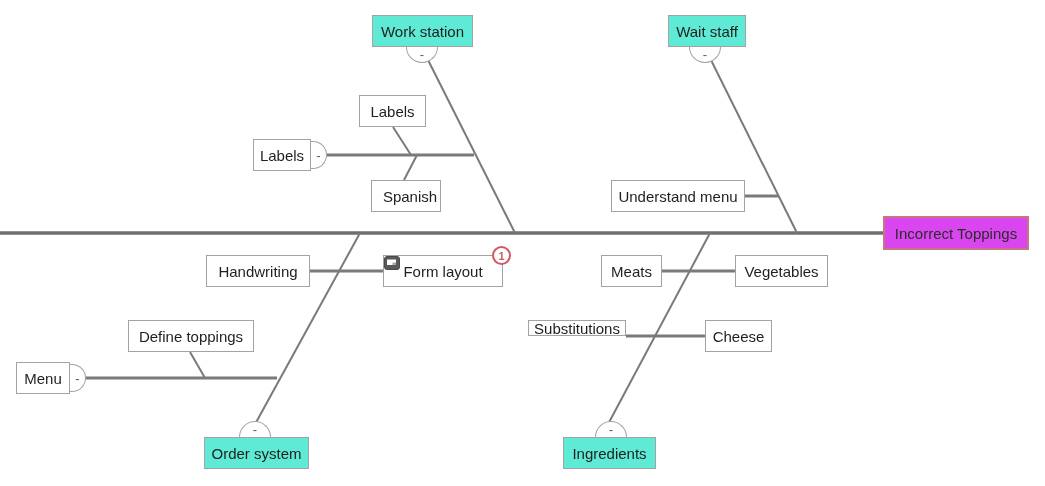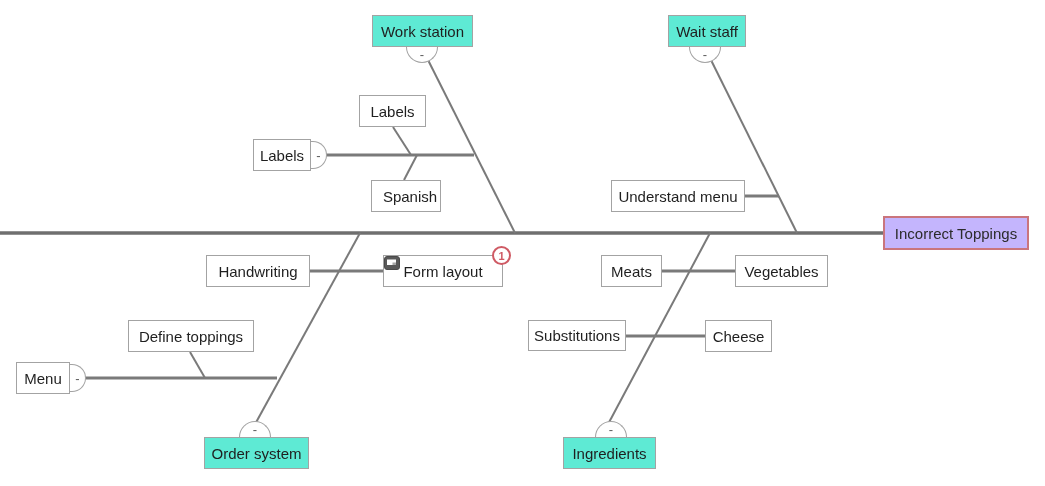--- a/index.html
+++ b/index.html
@@ -8,21 +8,21 @@
     font-family:"Liberation Sans",sans-serif;
   }
   .stage svg{position:absolute;left:0;top:0;z-index:0;}
   .box{
     position:absolute;box-sizing:border-box;z-index:2;
     background:#ffffff;border:1.5px solid #a3a3a3;
     display:flex;align-items:center;justify-content:center;gap:7px;
     font-size:15px;color:#1f1f1f;white-space:nowrap;
   }
   .cat{background:#5eead4;}
-  .effect{background:#c4b5fd;border:2px solid #ca757d;color:#2b2b2b;}
+  .effect{background:#d946ef;border:2px solid #ca757d;color:#2b2b2b;}
   .toggle{
     position:absolute;box-sizing:border-box;z-index:1;
     background:#ffffff;border:1.4px solid #a3a3a3;
     display:flex;align-items:center;justify-content:center;
     font-size:13px;line-height:1;color:#5a5a5a;
   }
   .toggle.bottom{border-top:none;border-radius:0 0 16px 16px;width:32px;height:16px;}
   .toggle.top{border-bottom:none;border-radius:16px 16px 0 0;width:32px;height:16px;}
   .toggle.right{border-left:none;border-radius:0 14px 14px 0;width:16px;height:28px;}
   .badge{
@@ -41,21 +41,21 @@
   #b-english{left:359px;top:95px;width:67px;height:32px;}
   #b-labels{left:253px;top:139px;width:58px;height:32px;}
   #b-spanish{left:371px;top:180px;width:70px;height:32px;padding-left:8px;}
   #b-understand-menu{left:611px;top:180px;width:134px;height:32px;}
   #b-effect{left:883px;top:216px;width:146px;height:34px;}
   #b-handwriting{left:206px;top:255px;width:104px;height:32px;}
   #b-form-layout{left:383px;top:255px;width:120px;height:32px;}
   #b-meats{left:601px;top:255px;width:61px;height:32px;}
   #b-vegetables{left:735px;top:255px;width:93px;height:32px;}
   #b-define-toppings{left:128px;top:320px;width:126px;height:32px;}
-  #b-substitutions{left:528px;top:320px;width:98px;height:31px;text-align:right;}
+  #b-substitutions{left:528px;top:320px;width:98px;height:16px;text-align:right;}
   #b-cheese{left:705px;top:320px;width:67px;height:32px;}
   #b-menu{left:16px;top:362px;width:54px;height:32px;}
   #b-order-system{left:204px;top:437px;width:105px;height:32px;}
   #b-ingredients{left:563px;top:437px;width:93px;height:32px;}
 
   #t-work-station{left:406px;top:47px;}
   #t-wait-staff{left:689px;top:47px;}
   #t-order-system{left:239px;top:421px;}
   #t-ingredients{left:595px;top:421px;}
   #t-labels{left:311px;top:141px;}

